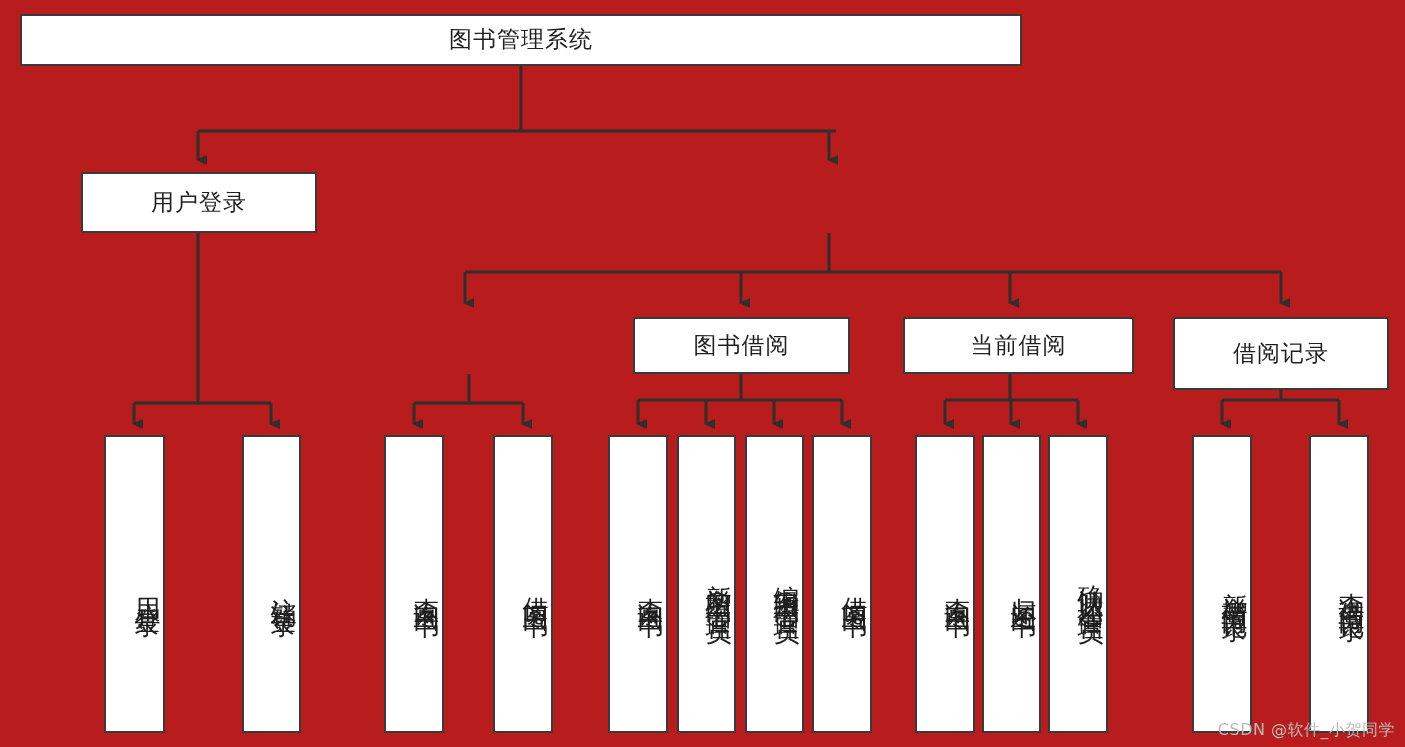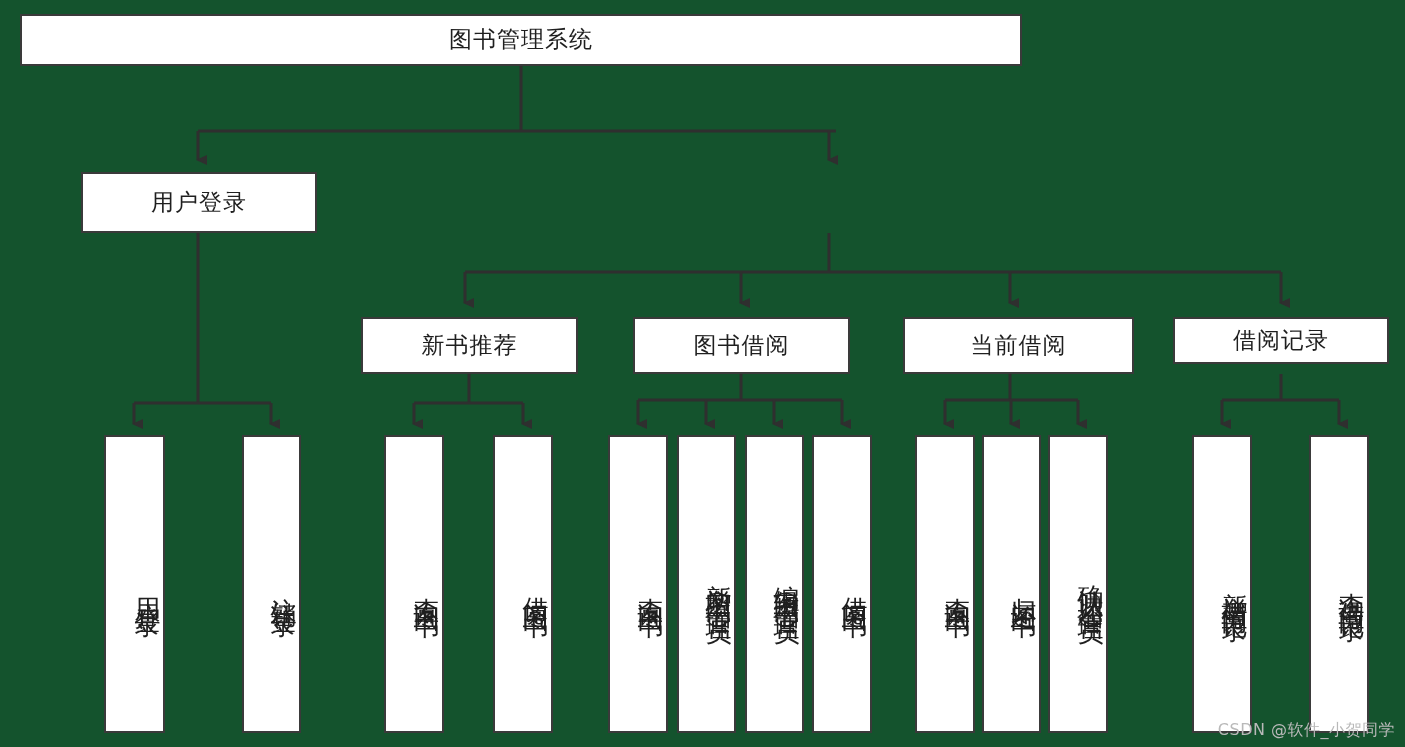--- a/index.html
+++ b/index.html
@@ -4,21 +4,21 @@
 <style>
   html,body{margin:0;padding:0;background:#ffffff;}
   body{
     font-family:"DejaVu Sans","Liberation Sans",sans-serif;
     color:#1a1a1a;
   }
   #stage{
     position:relative;
     width:1405px;
     height:747px;
-    background:#14532d;
+    background:#b91c1c;
     overflow:hidden;
   }
   svg.edges{
     position:absolute;
     left:0;top:0;
     width:1405px;height:747px;
     pointer-events:none;
   }
   .node{
     position:absolute;
@@ -116,30 +116,27 @@
   </svg>
 
   <div class="node h" style="left:20px;top:14px;width:1002px;height:52px;">
     <span>图书管理系统</span>
   </div>
 
   <div class="node h" style="left:81px;top:172px;width:236px;height:61px;">
     <span>用户登录</span>
   </div>
 
-  <div class="node h" style="left:361px;top:317px;width:217px;height:57px;">
-    <span>新书推荐</span>
-  </div>
   <div class="node h" style="left:633px;top:317px;width:217px;height:57px;align-items:center;">
     <span>图书借阅</span>
   </div>
   <div class="node h" style="left:903px;top:317px;width:231px;height:57px;">
     <span>当前借阅</span>
   </div>
-  <div class="node h" style="left:1173px;top:317px;width:216px;height:47px;">
+  <div class="node h" style="left:1173px;top:317px;width:216px;height:73px;">
     <span>借阅记录</span>
   </div>
 
   <div class="node v" style="left:104px;top:435px;width:61px;height:298px;">
     <span>用户登录</span>
   </div>
   <div class="node v" style="left:242px;top:435px;width:59px;height:298px;">
     <span>注销登录</span>
   </div>
 

